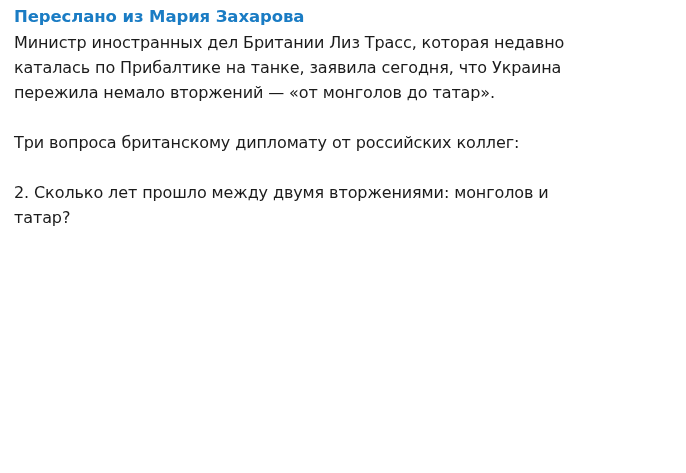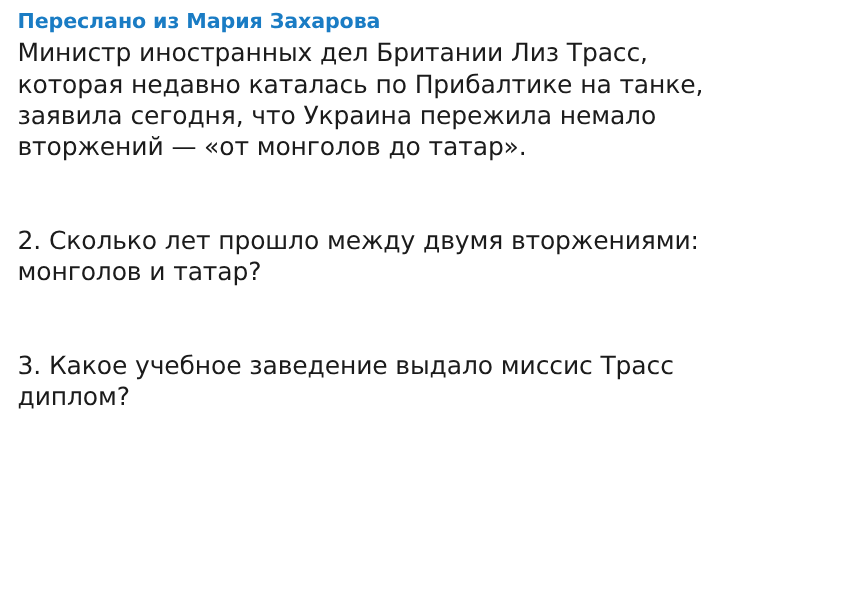--- a/index.html
+++ b/index.html
@@ -22,34 +22,34 @@
     color: #1a7cc4;
     font-weight: bold;
     font-size: 16.5px;
     line-height: 22px;
     margin: 0 0 2px 0;
     letter-spacing: -0.1px;
   }
   .para {
     margin: 0;
     color: #1b1b1b;
-    font-size: 20px;
+    font-size: 16px;
     line-height: 25px;
     letter-spacing: -0.1px;
   }
   .spacer {
     height: 25px;
   }
 </style>
 </head>
 <body>
 
 <div class="message">
   <div class="forward-header">Переслано из Мария Захарова</div>
 
   <p class="para">Министр иностранных дел Британии Лиз Трасс, которая недавно каталась по Прибалтике на танке, заявила сегодня, что Украина пережила немало вторжений — «от монголов до татар».</p>
   <div class="spacer"></div>
+  <p class="para">Три вопроса британскому дипломату от российских коллег:</p>
   <div class="spacer"></div>
   <p class="para">2. Сколько лет прошло между двумя вторжениями: монголов и татар?</p>
   <div class="spacer"></div>
   <div class="spacer"></div>
-  <p class="para">3. Какое учебное заведение выдало миссис Трасс диплом?</p>
 </div>
 
 </body></html>

